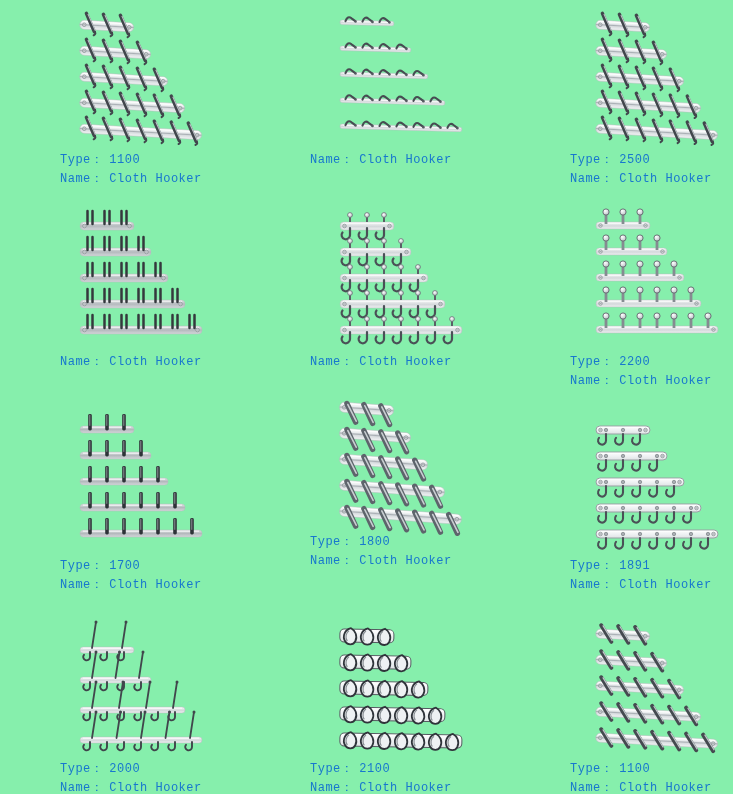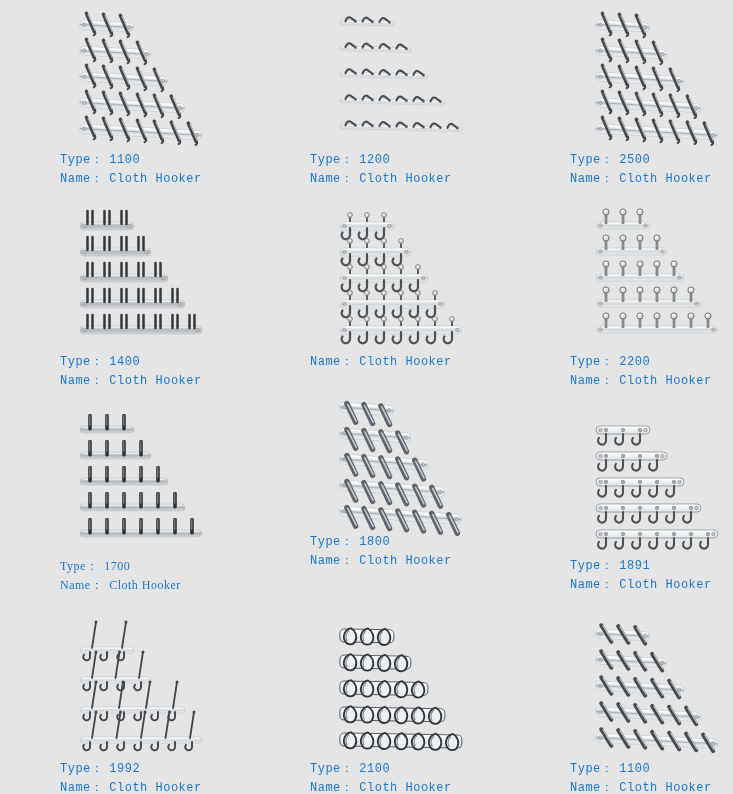--- a/index.html
+++ b/index.html
@@ -18,21 +18,21 @@
     line-height:19px;
     white-space:pre;
     letter-spacing:0.5px;
   }
   .caption .val{margin-left:6px;}
   #defs-holder{position:absolute;width:0;height:0;}
 </style>
 </head>
 <body>
 
-<div id="catalog" style="background: #e5e5e5;">
+<div id="catalog" style="background: #86efac;">
   <svg id="defs-holder" xmlns="http://www.w3.org/2000/svg">
     <defs>
       <linearGradient id="gchrome" x1="0" y1="0" x2="0" y2="1">
         <stop offset="0" stop-color="#ffffff"></stop>
           <stop offset="0.35" stop-color="#e9ecee"></stop>
         <stop offset="0.5" stop-color="#aab0b5"></stop>
           <stop offset="0.62" stop-color="#d8dcdf"></stop>
         <stop offset="1" stop-color="#f2f4f5"></stop>
       </linearGradient>
       <linearGradient id="glight" x1="0" y1="0" x2="0" y2="1">
@@ -253,21 +253,20 @@
             <path d="M79.5,119 q2,-6 6,-3 l3.5,2.5" fill="none" stroke="#474c52" stroke-width="2.1" stroke-linecap="round"></path>
             <circle cx="89.5" cy="119" r="1.4" fill="#555a60"></circle>
             <path d="M96.5,119 q2,-6 6,-3 l3.5,2.5" fill="none" stroke="#474c52" stroke-width="2.1" stroke-linecap="round"></path>
             <circle cx="106.5" cy="119" r="1.4" fill="#555a60"></circle>
             <path d="M113.5,119 q2,-6 6,-3 l3.5,2.5" fill="none" stroke="#474c52" stroke-width="2.1" stroke-linecap="round"></path>
             <circle cx="123.5" cy="119" r="1.4" fill="#555a60"></circle>
           </g>
         </svg>
       </div>
     <figcaption class="caption" style="color: rgb(23, 119, 206);">
-      <div class="line"><span class="lbl">Type：</span><span class="val">1200</span></div>
       <div class="line"><span class="lbl">Name：</span><span class="val">Cloth Hooker</span></div>
     </figcaption>
   </figure>
 
   <figure class="product" style="left: 570px; top: 6px;">
     <div class="img" style="margin-left: 20px;">
         <svg xmlns="http://www.w3.org/2000/svg" width="150" height="140" viewBox="0 0 150 140">
           <g transform="rotate(3.2 6 14)">
             <rect x="6" y="14" width="54" height="9" rx="4.5" fill="url(#gchrome)" stroke="#b6babf" stroke-width="0.5"></rect>
             <line x1="9" y1="15.3" x2="57" y2="15.3" stroke="#ffffff" stroke-width="0.8" opacity="0.85"></line>
@@ -470,21 +469,20 @@
           <line x1="69.5" y1="120" x2="69.5" y2="107" stroke="#34383d" stroke-width="2.5" stroke-linecap="round"></line>
           <line x1="81.5" y1="120" x2="81.5" y2="107" stroke="#34383d" stroke-width="2.5" stroke-linecap="round"></line>
           <line x1="86.5" y1="120" x2="86.5" y2="107" stroke="#34383d" stroke-width="2.5" stroke-linecap="round"></line>
           <line x1="98.5" y1="120" x2="98.5" y2="107" stroke="#34383d" stroke-width="2.5" stroke-linecap="round"></line>
           <line x1="103.5" y1="120" x2="103.5" y2="107" stroke="#34383d" stroke-width="2.5" stroke-linecap="round"></line>
           <line x1="115.5" y1="120" x2="115.5" y2="107" stroke="#34383d" stroke-width="2.5" stroke-linecap="round"></line>
           <line x1="120.5" y1="120" x2="120.5" y2="107" stroke="#34383d" stroke-width="2.5" stroke-linecap="round"></line>
         </svg>
       </div>
     <figcaption class="caption" style="color: rgb(23, 119, 206);">
-      <div class="line"><span class="lbl">Type：</span><span class="val">1400</span></div>
       <div class="line"><span class="lbl">Name：</span><span class="val">Cloth Hooker</span></div>
     </figcaption>
   </figure>
 
   <figure class="product" style="left: 310px; top: 208px;">
     <div class="img" style="margin-left: 24px;">
         <svg xmlns="http://www.w3.org/2000/svg" width="150" height="140" viewBox="0 0 150 140">
           <rect x="6" y="14" width="54" height="8" rx="4" fill="url(#glight)" stroke="#b6babf" stroke-width="0.5"></rect>
           <line x1="9" y1="15.3" x2="57" y2="15.3" stroke="#ffffff" stroke-width="0.8" opacity="0.85"></line>
           <circle cx="10.5" cy="18" r="1.8" fill="#d6dadd" stroke="#868c91" stroke-width="0.7"></circle>
@@ -681,21 +679,21 @@
           <line x1="118" y1="120" x2="118" y2="110" stroke="#858b91" stroke-width="2.8"></line>
           <circle cx="118" cy="108" r="3.1" fill="url(#gball)" stroke="#63686e" stroke-width="0.9"></circle>
         </svg>
       </div>
     <figcaption class="caption" style="color: rgb(23, 119, 206);">
       <div class="line"><span class="lbl">Type：</span><span class="val">2200</span></div>
       <div class="line"><span class="lbl">Name：</span><span class="val">Cloth Hooker</span></div>
     </figcaption>
   </figure>
 
-  <figure class="product" style="left: 60px; top: 412px; font-family: Liberation Serif, serif;">
+  <figure class="product" style="left: 60px; top: 412px;">
     <div class="img" style="margin-left: 14px;">
         <svg xmlns="http://www.w3.org/2000/svg" width="150" height="140" viewBox="0 0 150 140">
           <rect x="6" y="14" width="54" height="7" rx="3.5" fill="url(#ggray)" stroke="#b6babf" stroke-width="0.5"></rect>
           <line x1="9" y1="15.3" x2="57" y2="15.3" stroke="#ffffff" stroke-width="0.8" opacity="0.85"></line>
           <rect x="14.2" y="2" width="3.6" height="16.5" rx="1.4" fill="#2e3338"></rect>
           <rect x="15.3" y="2.8000000000000007" width="1" height="11" fill="#8b9196"></rect>
           <rect x="31.2" y="2" width="3.6" height="16.5" rx="1.4" fill="#2e3338"></rect>
           <rect x="32.3" y="2.8000000000000007" width="1" height="11" fill="#8b9196"></rect>
           <rect x="48.2" y="2" width="3.6" height="16.5" rx="1.4" fill="#2e3338"></rect>
           <rect x="49.3" y="2.8000000000000007" width="1" height="11" fill="#8b9196"></rect>
@@ -1006,21 +1004,21 @@
           <circle cx="46.5" cy="97" r="1.5" fill="#41464c"></circle>
           <line x1="67" y1="123" x2="71" y2="97" stroke="#41464c" stroke-width="1.8" stroke-linecap="round"></line>
           <circle cx="71" cy="97" r="1.5" fill="#41464c"></circle>
           <line x1="91.5" y1="123" x2="95.5" y2="97" stroke="#41464c" stroke-width="1.8" stroke-linecap="round"></line>
           <circle cx="95.5" cy="97" r="1.5" fill="#41464c"></circle>
           <line x1="116" y1="123" x2="120" y2="97" stroke="#41464c" stroke-width="1.8" stroke-linecap="round"></line>
           <circle cx="120" cy="97" r="1.5" fill="#41464c"></circle>
         </svg>
       </div>
     <figcaption class="caption" style="color: rgb(23, 119, 206);">
-      <div class="line"><span class="lbl">Type：</span><span class="val">1992</span></div>
+      <div class="line"><span class="lbl">Type：</span><span class="val">2000</span></div>
       <div class="line"><span class="lbl">Name：</span><span class="val">Cloth Hooker</span></div>
     </figcaption>
   </figure>
 
   <figure class="product" style="left: 310px; top: 615px;">
     <div class="img" style="margin-left: 24px;">
         <svg xmlns="http://www.w3.org/2000/svg" width="150" height="140" viewBox="0 0 150 140">
           <g transform="rotate(1 6 14)">
             <rect x="6" y="14" width="54" height="13" rx="4.5" fill="url(#gwhite)" stroke="#565c62" stroke-width="1"></rect>
             <line x1="9" y1="15.3" x2="57" y2="15.3" stroke="#ffffff" stroke-width="0.8" opacity="0.85"></line>

